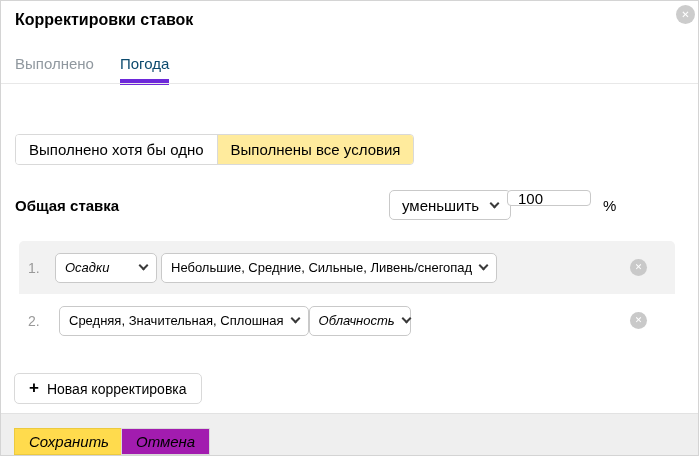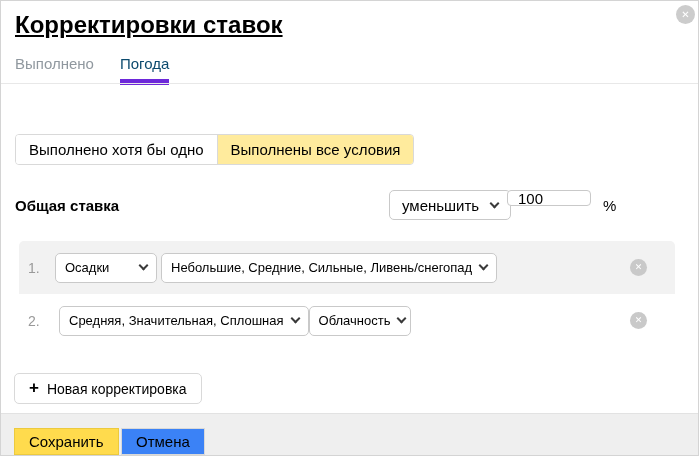--- a/index.html
+++ b/index.html
@@ -1,20 +1,20 @@
 <!DOCTYPE html>
 <html><head>
 <meta charset="utf-8">
 <style>
   * { margin:0; padding:0; box-sizing:border-box; }
   html,body { background:#fff; }
   body { width:699px; height:456px; font-family:"Liberation Sans", sans-serif; color:#000; }
   .dialog { position:relative; width:699px; height:456px; border:1px solid #d4d4d4; background:#fff; overflow:hidden; }
 
-  .title { position:absolute; left:14px; top:10px; font-size:24px; font-weight:700;text-decoration:underline; }
+  .title { position:absolute; left:14px; top:10px; font-size:16px; font-weight:700; }
   .dialog-close { position:absolute; left:675px; top:4px; width:19px; height:19px; border-radius:50%;
     background:#cccccc; color:#fff; font-size:10px; line-height:19px; text-align:center; cursor:pointer; }
 
   .tabbar { position:absolute; left:14px; top:54px; display:flex; gap:26px; font-size:15px; }
   .tab { padding-bottom:7px; cursor:pointer; }
   .tab.inactive { color:#90989f; }
   .tab.active { color:#0c4a6e; border-bottom:6px solid #6d28d9; }
   .divider { position:absolute; left:0; top:82px; width:699px; height:1px; background:#e8e8e8; }
 
   .section-heading { position:absolute; left:14px; top:99px; font-size:15px; font-weight:700;
@@ -39,35 +39,35 @@
   .chev { display:inline-block; width:7px; height:7px; border-right:2px solid #3a3a3a;
     border-bottom:2px solid #3a3a3a; transform:rotate(45deg); margin-top:-4px; flex:none; }
 
   .conditions { position:absolute; left:18px; top:240px; width:656px; border-radius:5px; overflow:hidden; }
   .cond-row { position:relative; height:53px; display:flex; align-items:center; padding-left:9px; }
   .cond-row.odd { background:#f2f2f2; }
   .cond-row.even { background:#ffffff; }
   .cond-index { width:20px; color:#999; font-size:14px; margin-right:7px; }
   .cond-box { display:inline-flex; align-items:center; background:#fff; border:1px solid #c9c9c9;
     border-radius:5px; height:30px; padding:0 9px; font-size:13px; gap:8px; cursor:pointer; white-space:nowrap; }
-  .cond-param { width:102px; justify-content:space-between; }
+  .cond-param { width:102px; justify-content:space-between;font-style:italic; }
   .cond-values { margin-left:4px; }
   .cond-remove { position:absolute; right:28px; top:18px; width:17px; height:17px; border-radius:50%;
     background:#c9c9c9; color:#fff; font-size:9px; line-height:17px; text-align:center; cursor:pointer; }
 
   .add-btn { position:absolute; left:13px; top:372px; height:31px; display:inline-flex; align-items:center;
     gap:8px; padding:0 14px; border:1px solid #d9d9d9; border-radius:5px; background:#fff; font-size:14px; cursor:pointer; }
   .plus { font-size:17px; font-weight:700; line-height:1; margin-top:-2px; }
 
   .footer { position:absolute; left:0; top:412px; width:699px; height:44px; background:#efefef;
     border-top:1px solid #e2e2e2; }
   .btn { position:absolute; top:14px; height:27px; display:inline-flex; align-items:center;
-    padding:0 14px; border-radius:0; font-size:15px; cursor:pointer; }
+    padding:0 14px; border-radius:0; font-size:15px; cursor:pointer;font-style:italic; }
   .save-btn { left:13px; background:#ffdb4d; border:1px solid #ecca3e; }
-  .cancel-btn { left:120px; background:#3b82f6; border:1px solid #d9d9d9;text-align:center; }
+  .cancel-btn { left:120px; background:#a21caf; border:1px solid #d9d9d9;text-align:center; }
 </style>
 </head>
 <body>
 
 <div class="dialog">
 
   <div class="title">Корректировки ставок</div>
   <div class="dialog-close">✕</div>
 
   <div class="tabbar">

